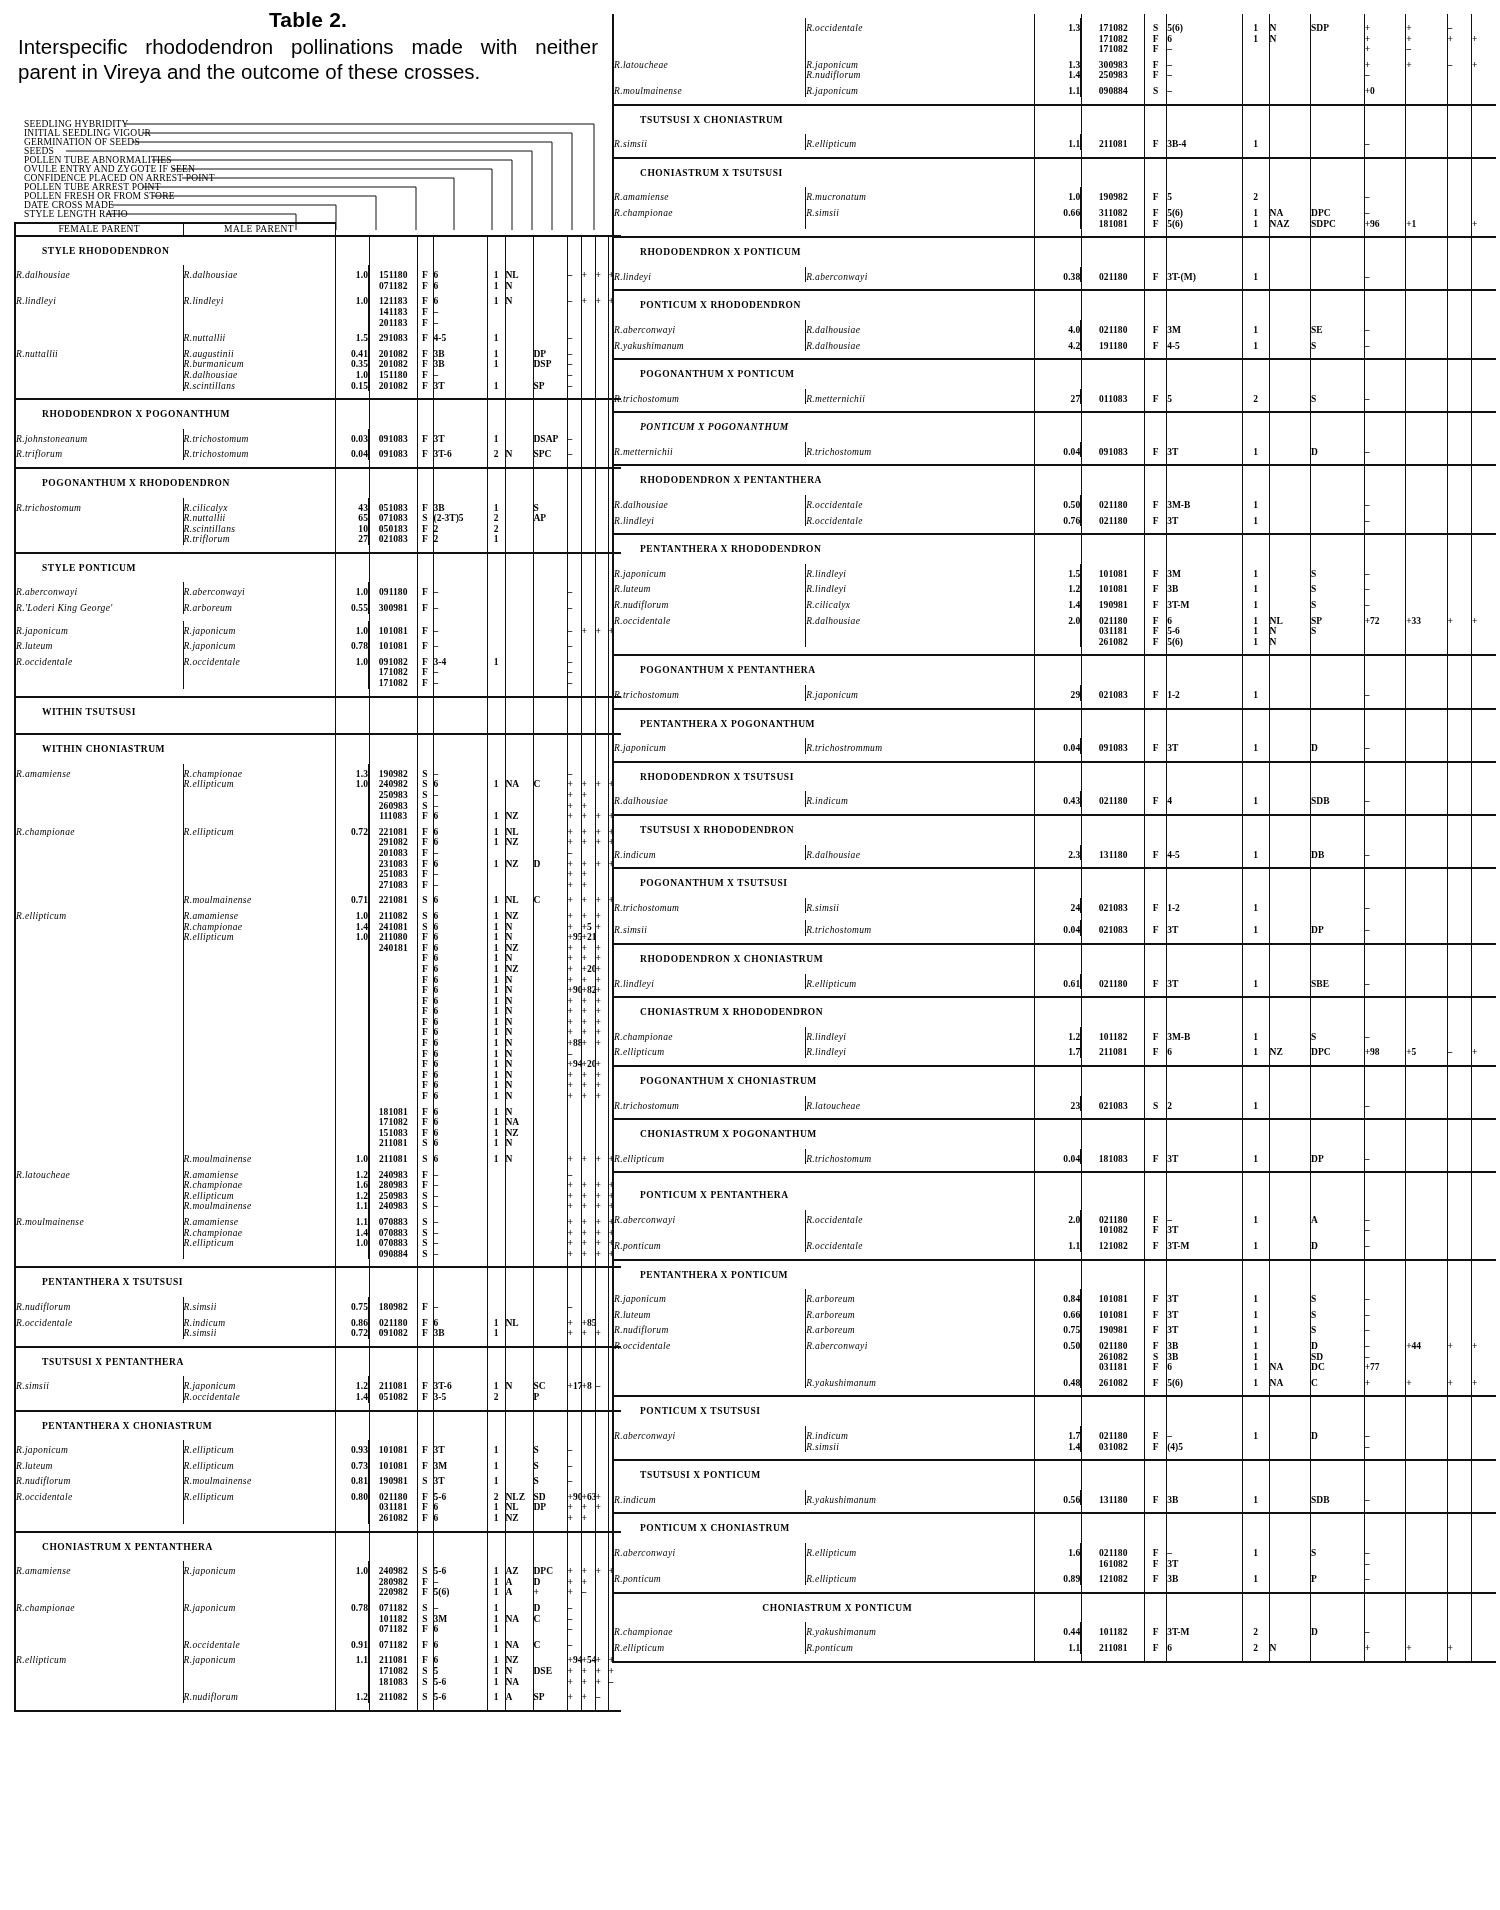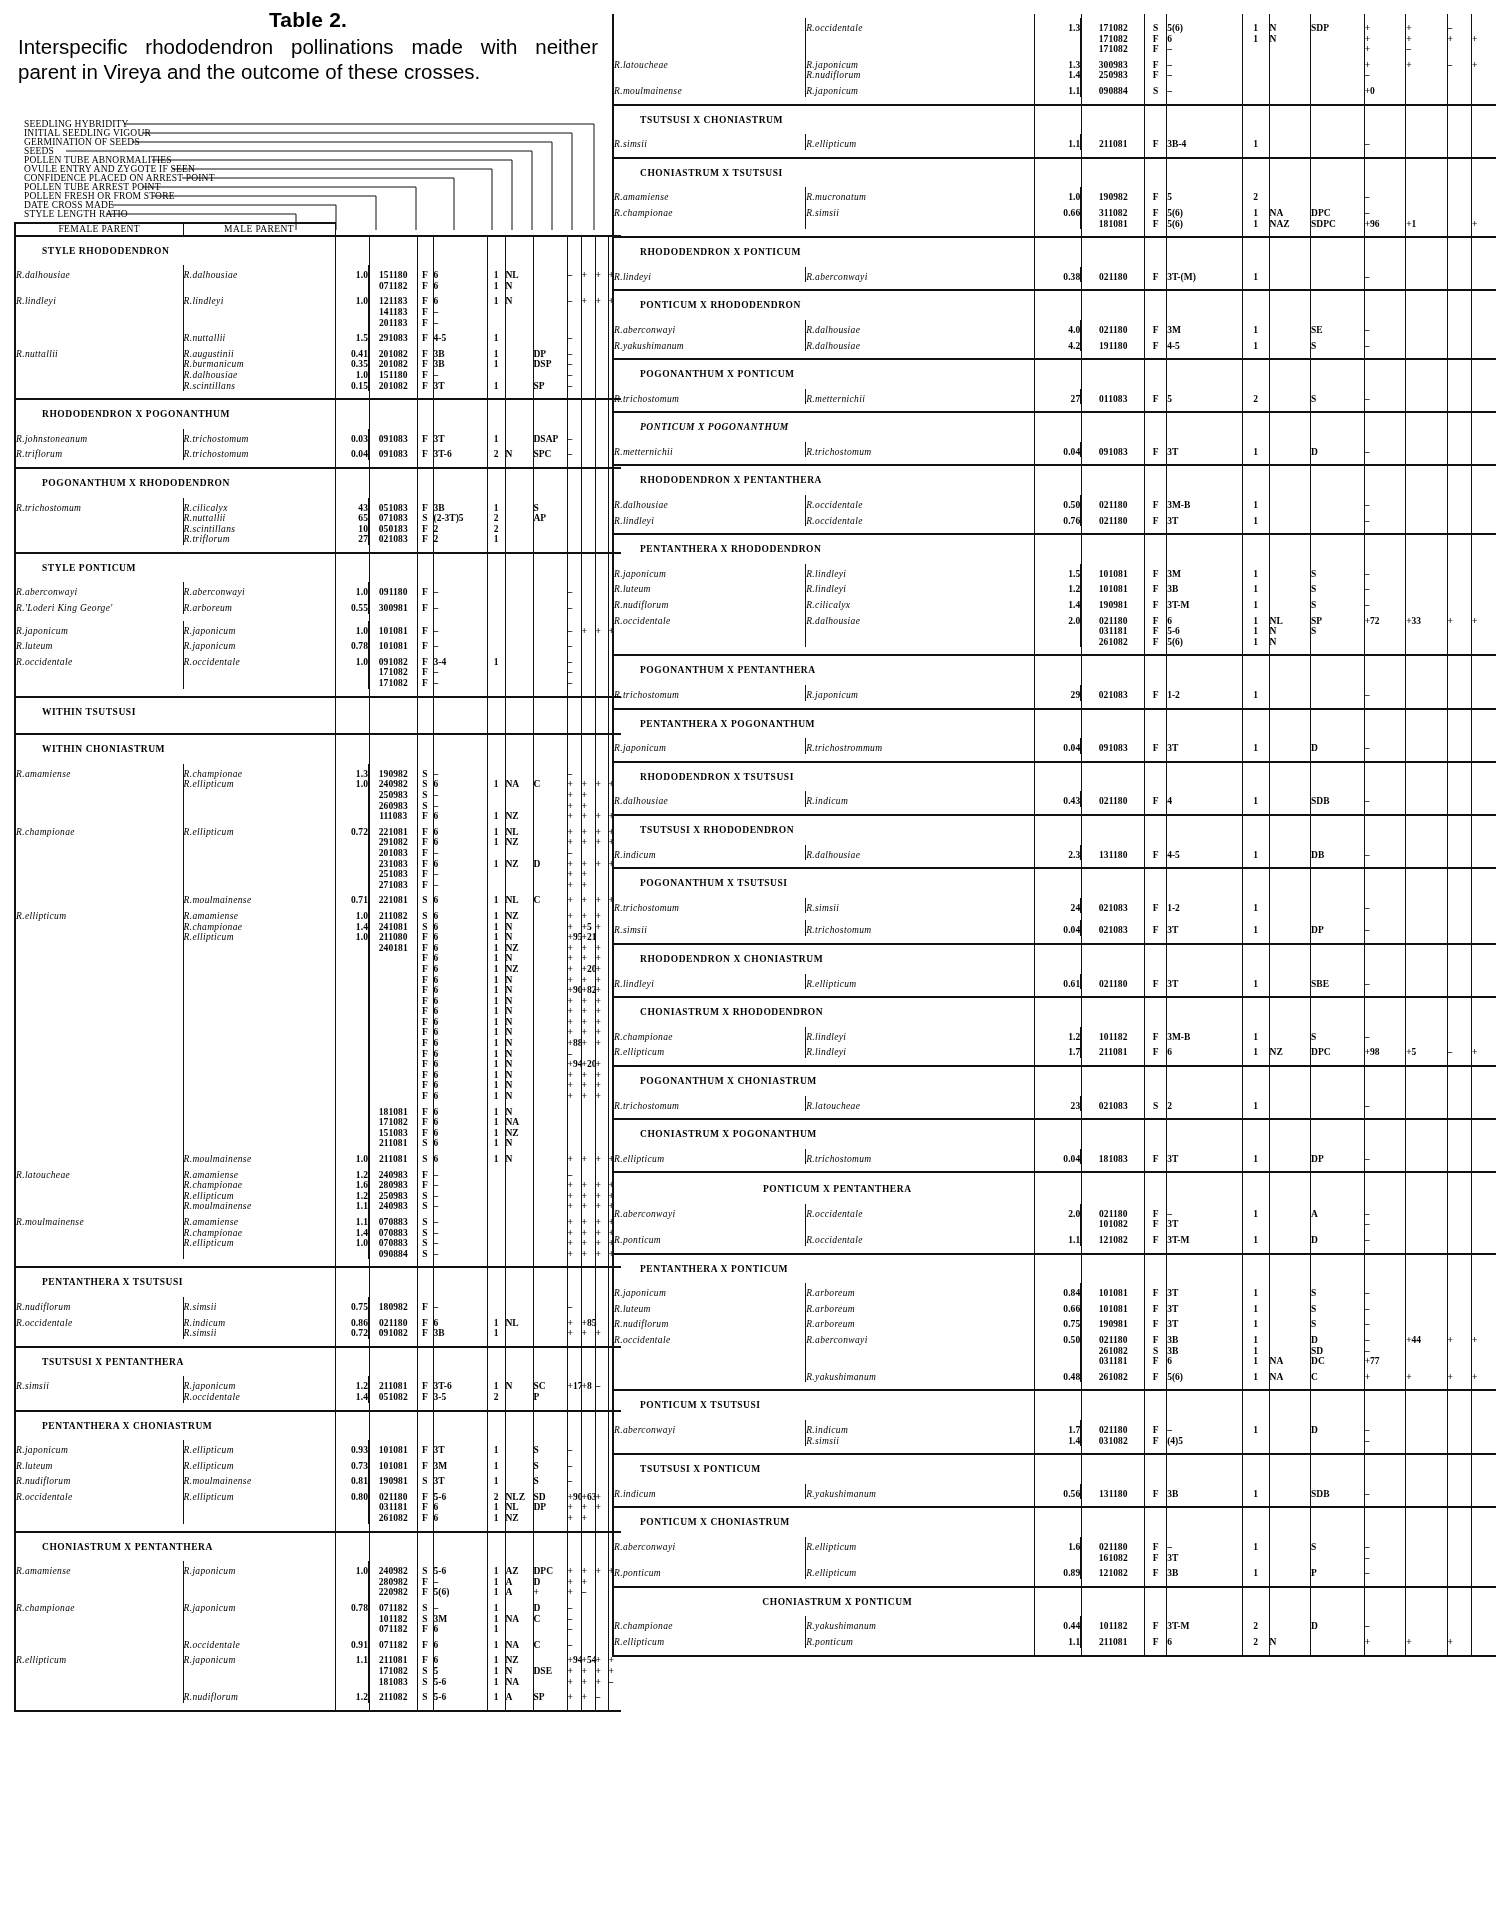--- a/index.html
+++ b/index.html
@@ -1844,21 +1844,21 @@
           <td class="vL"></td>
           <td class="vL"></td>
           <td class="vL"></td>
           <td class="vL"></td>
           <td class="vL"></td>
           <td class="vL"></td>
           <td class="vL"></td>
           <td class="vL"></td>
         </tr>
         <tr>
-          <td class="grp frameL secTop" colspan="2" style="padding: 11px 0px 9px 26px; text-align: center;">PONTICUM X PENTANTHERA</td>
+          <td class="grp frameL secTop" colspan="2" style="padding: 17px 0px 9px 26px; text-align: left;">PONTICUM X PENTANTHERA</td>
           <td class="secTop vL"></td>
           <td class="secTop vL"></td>
           <td class="secTop vL"></td>
           <td class="secTop vL"></td>
           <td class="secTop vL"></td>
           <td class="secTop vL"></td>
           <td class="secTop vL"></td>
           <td class="secTop vL"></td>
           <td class="secTop vL"></td>
           <td class="secTop vL"></td>

